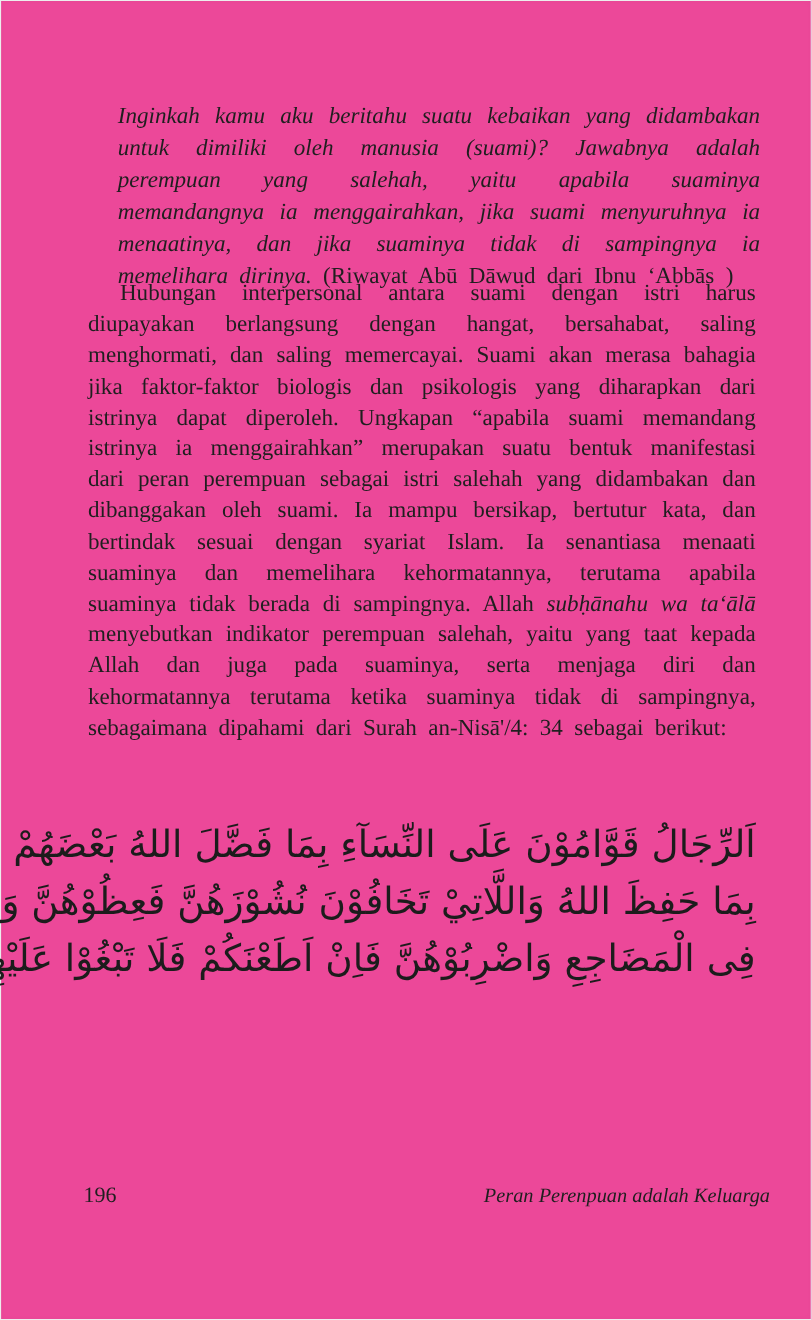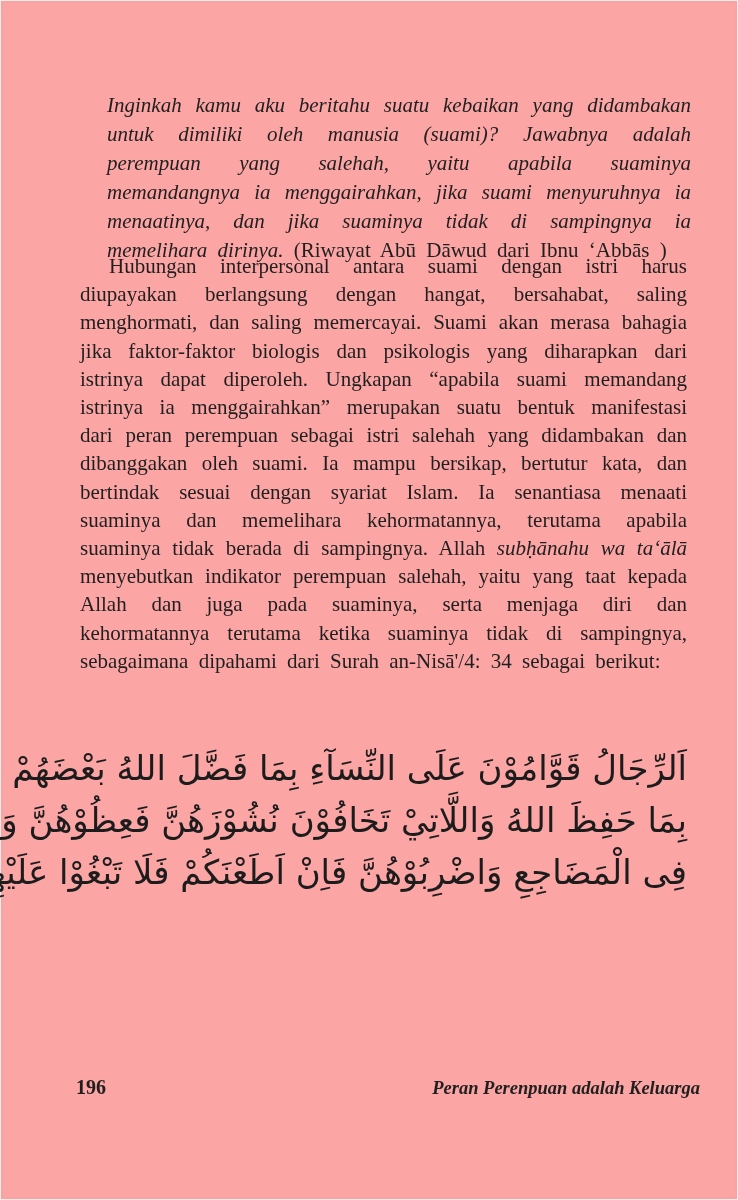--- a/index.html
+++ b/index.html
@@ -4,21 +4,21 @@
 <style>
   html, body {
     margin: 0;
     padding: 0;
     background: #ffffff;
   }
   .page {
     position: relative;
     width: 738px;
     height: 1200px;
-    background: #fca5a5;
+    background: #ec4899;
     box-sizing: border-box;
     box-shadow: inset 0 0 0 1px #ededed, inset 0 0 6px rgba(0,0,0,0.04);
     overflow: hidden;
     color: #1f1f1f;
     font-family: "Liberation Serif", "DejaVu Serif", serif;
   }
   .quote-para {
     position: absolute;
     top: 70px;
     left: 107px;
@@ -66,21 +66,20 @@
     -moz-text-align-last: center;
   }
   .footer-row {
     position: absolute;
     top: 1076px;
     left: 76px;
     width: 624px;
     display: flex;
     justify-content: space-between;
     align-items: baseline;
-    font-weight: bold;
   }
   .page-number {
     font-size: 20px;
     font-style: normal;
   }
   .running-title {
     font-size: 18.5px;
     font-style: italic;
   }
 </style>

